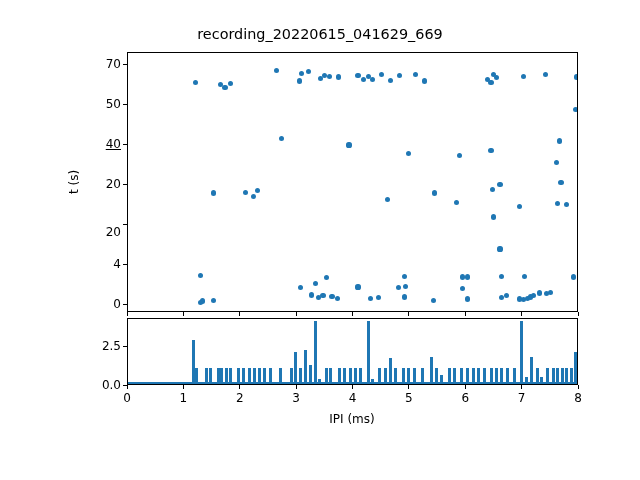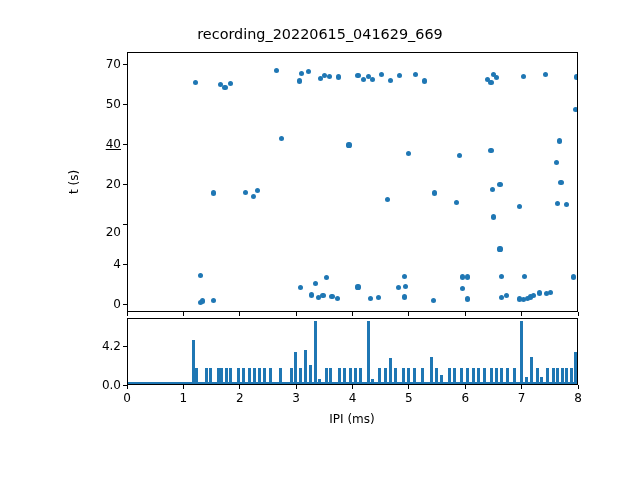--- a/index.html
+++ b/index.html
@@ -319,21 +319,21 @@
         <div class="bar" style="left: 432.587px; width: 3px; height: 16.3605px;"></div>
         <div class="bar" style="left: 437.098px; width: 3px; height: 16.3605px;"></div>
         <div class="bar" style="left: 441.608px; width: 3px; height: 16.3605px;"></div>
         <div class="bar" style="left: 446.118px; width: 3px; height: 31.9419px;"></div>
       </div>
   </div>
   <div id="bottom-ticks">
       <div class="tick-mark tick-y" style="left: 123.4px; top: 384.5px;"></div>
       <div class="tick-label tick-label-y" style="left: 83px; top: 385px; width: 38px;">0.0</div>
       <div class="tick-mark tick-y" style="left: 123.4px; top: 345.547px;"></div>
-      <div class="tick-label tick-label-y" style="left: 83px; top: 346.047px; width: 38px;">4.2</div>
+      <div class="tick-label tick-label-y" style="left: 83px; top: 346.047px; width: 38px;">2.5</div>
       <div class="tick-mark tick-x" style="left: 126.5px; top: 385px;"></div>
       <div class="tick-label tick-label-x" style="left: 127px; top: 391px;">0</div>
       <div class="tick-mark tick-x" style="left: 182.875px; top: 385px;"></div>
       <div class="tick-label tick-label-x" style="left: 183.375px; top: 391px;">1</div>
       <div class="tick-mark tick-x" style="left: 239.25px; top: 385px;"></div>
       <div class="tick-label tick-label-x" style="left: 239.75px; top: 391px;">2</div>
       <div class="tick-mark tick-x" style="left: 295.625px; top: 385px;"></div>
       <div class="tick-label tick-label-x" style="left: 296.125px; top: 391px;">3</div>
       <div class="tick-mark tick-x" style="left: 352px; top: 385px;"></div>
       <div class="tick-label tick-label-x" style="left: 352.5px; top: 391px;">4</div>

